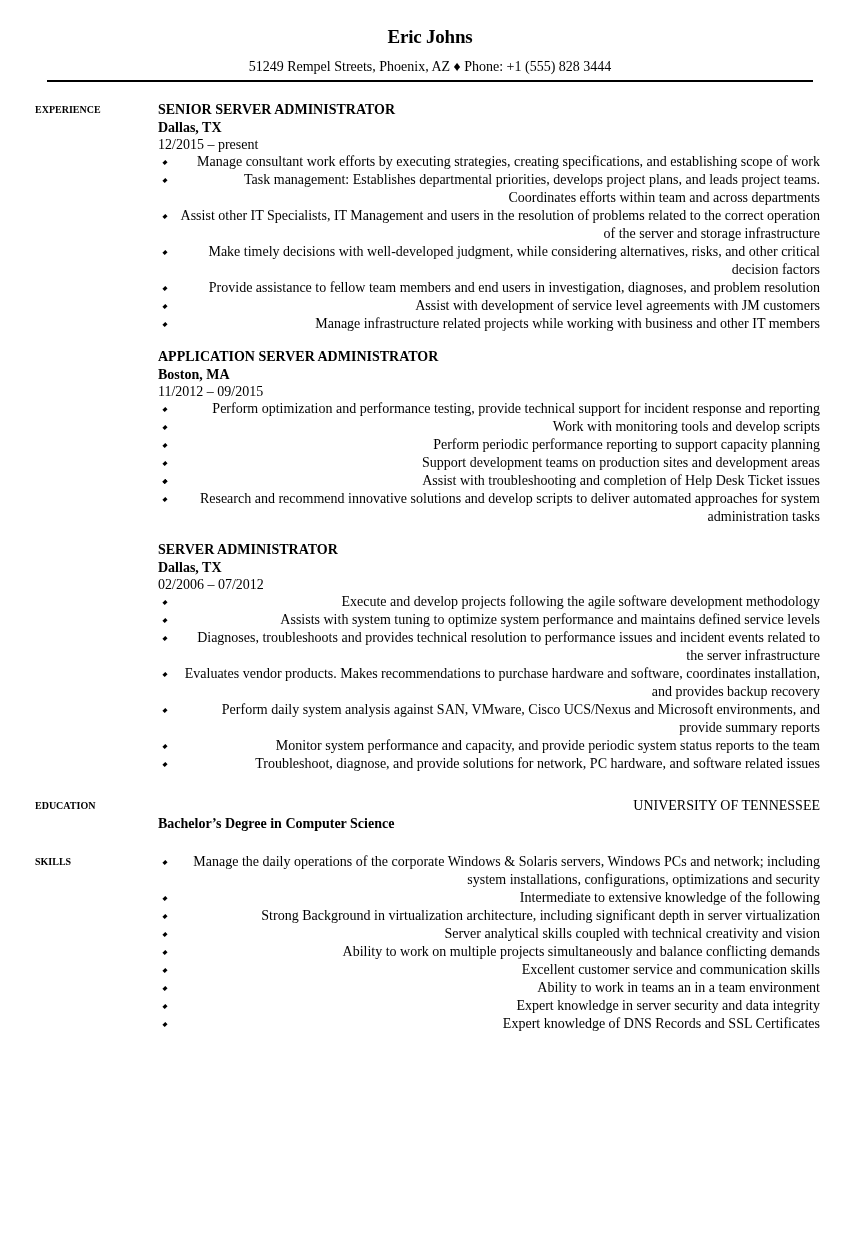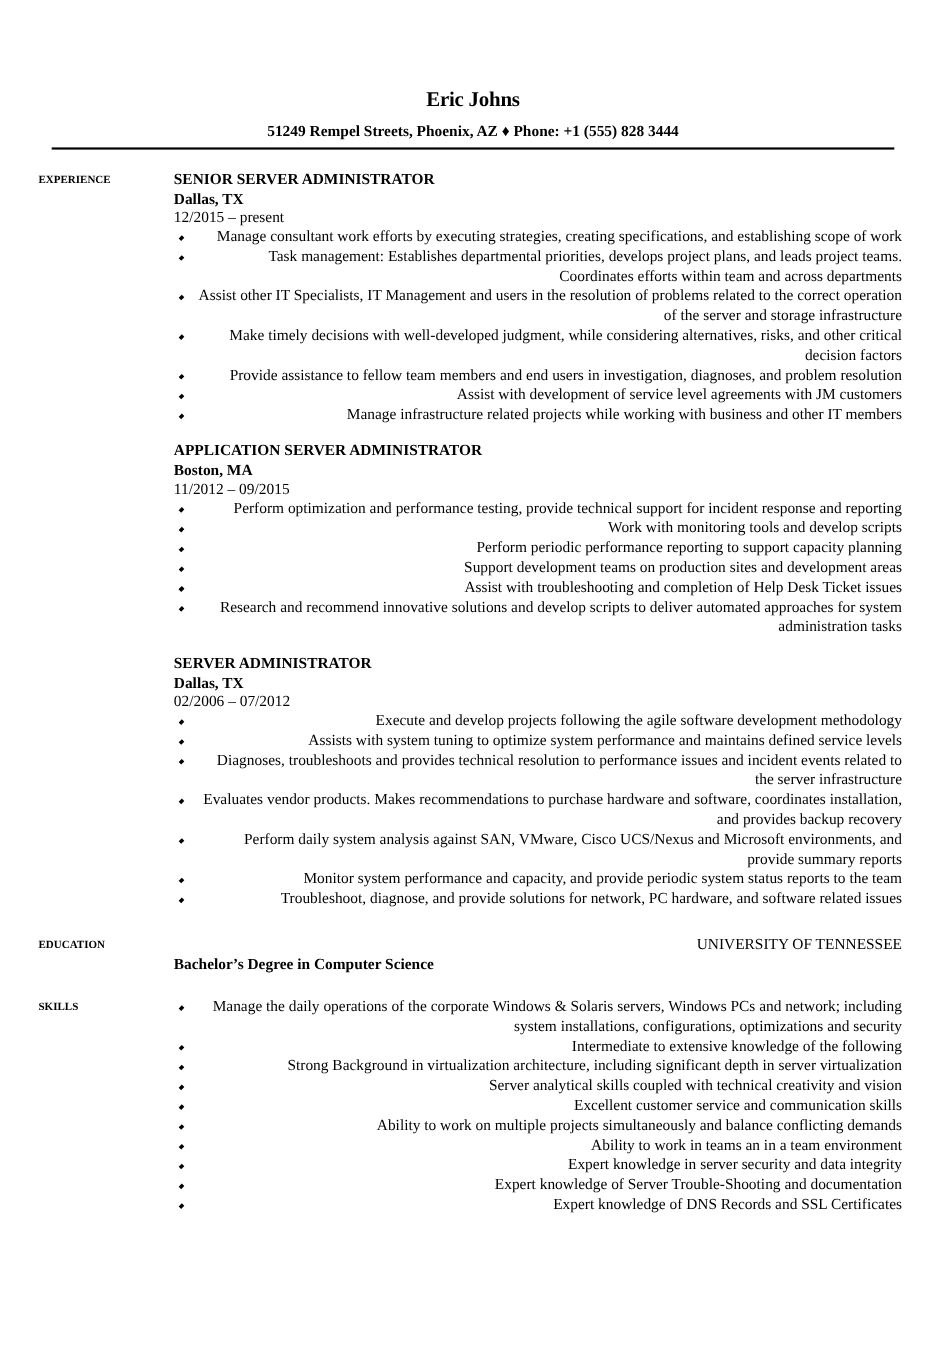--- a/index.html
+++ b/index.html
@@ -1,23 +1,23 @@
 <!DOCTYPE html>
 <html><head>
 <meta charset="utf-8">
 <style>
   html, body { margin: 0; padding: 0; background: #ffffff; }
   body {
     width: 860px; height: 1240px; overflow: hidden;
     font-family: "Liberation Serif", "DejaVu Serif", serif;
     color: #000; font-size: 14px; line-height: 18px;
   }
-  .header { text-align: center; padding-top: 36px; margin-top: 44px; }
+  .header { text-align: center; padding-top: 26px; }
   .name { font-size: 19px; font-weight: bold; line-height: 22px; letter-spacing: -0.2px; }
-  .contact { font-size: 14px; font-weight: bold; margin-top: 10px; line-height: 18px; }
+  .contact { font-size: 14px; font-weight: normal; margin-top: 10px; line-height: 18px; }
   .rule { margin: 4px auto 0 auto; width: 766px; height: 2px; background: #000; }
   .section { display: flex; margin-left: 35px; margin-right: 40px; }
   .section-label { width: 123px; flex: 0 0 123px; font-weight: bold; font-size: 10px; line-height: 18px; }
   .section-body { flex: 1; }
   .job-title { font-weight: bold; line-height: 18px; }
   .job-loc { font-weight: bold; line-height: 18px; }
   .job-dates { line-height: 16px; }
   ul.bullets { margin: 0; padding: 0; list-style: none; text-align: right; }
   ul.bullets li { position: relative; padding-left: 22px; line-height: 18px; }
   ul.bullets li .dot {
@@ -94,21 +94,20 @@
 </div>
 
 <div class="section" style="margin-top:20px;">
   <div class="section-label">SKILLS</div>
   <div class="section-body">
     <ul class="bullets" id="skills-list">
         <li><span class="dot"></span><span>Manage the daily operations of the corporate Windows &amp; Solaris servers, Windows PCs and network; including system installations, configurations, optimizations and security</span></li>
         <li><span class="dot"></span><span>Intermediate to extensive knowledge of the following</span></li>
         <li><span class="dot"></span><span>Strong Background in virtualization architecture, including significant depth in server virtualization</span></li>
         <li><span class="dot"></span><span>Server analytical skills coupled with technical creativity and vision</span></li>
+        <li><span class="dot"></span><span>Ability to work on multiple projects simultaneously and balance conflicting demands</span></li>
         <li><span class="dot"></span><span>Excellent customer service and communication skills</span></li>
-        <li><span class="dot"></span><span>Ability to work on multiple projects simultaneously and balance conflicting demands</span></li>
         <li><span class="dot"></span><span>Ability to work in teams an in a team environment</span></li>
         <li><span class="dot"></span><span>Expert knowledge in server security and data integrity</span></li>
-        <li><span class="dot"></span><span>Expert knowledge of Server Trouble-Shooting and documentation</span></li>
         <li><span class="dot"></span><span>Expert knowledge of DNS Records and SSL Certificates</span></li>
       </ul>
   </div>
 </div>
 
 </body></html>

